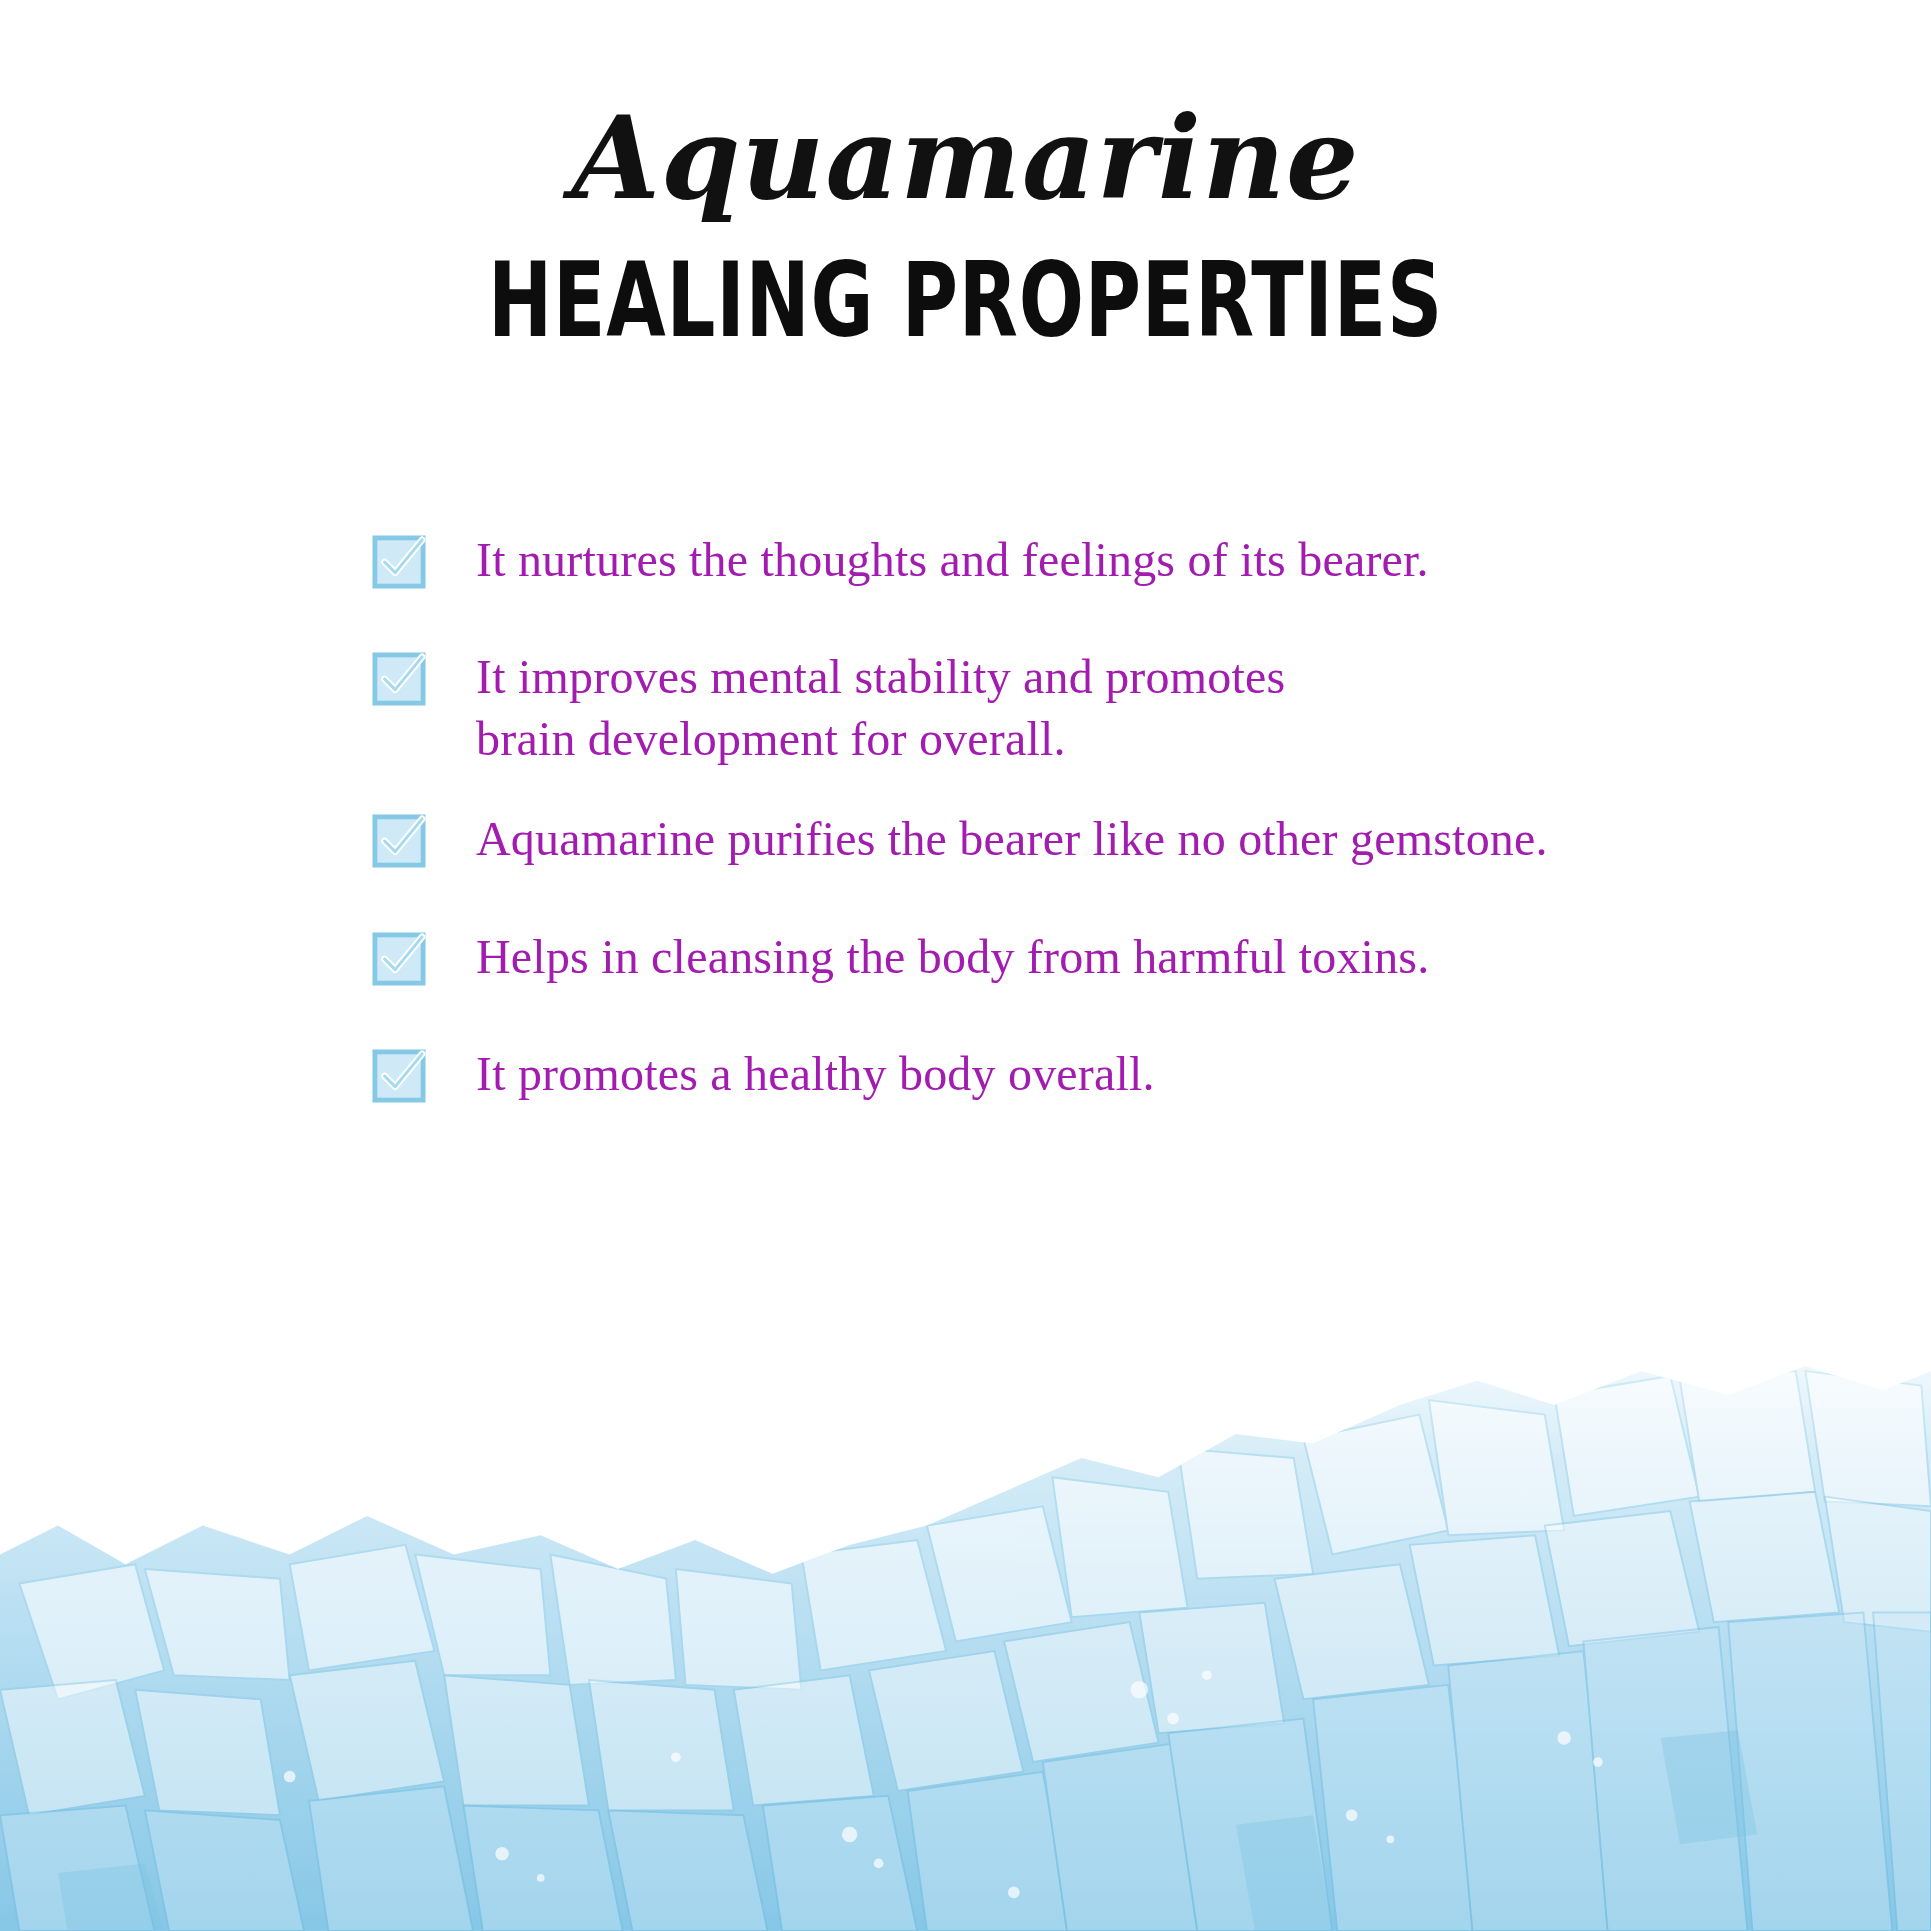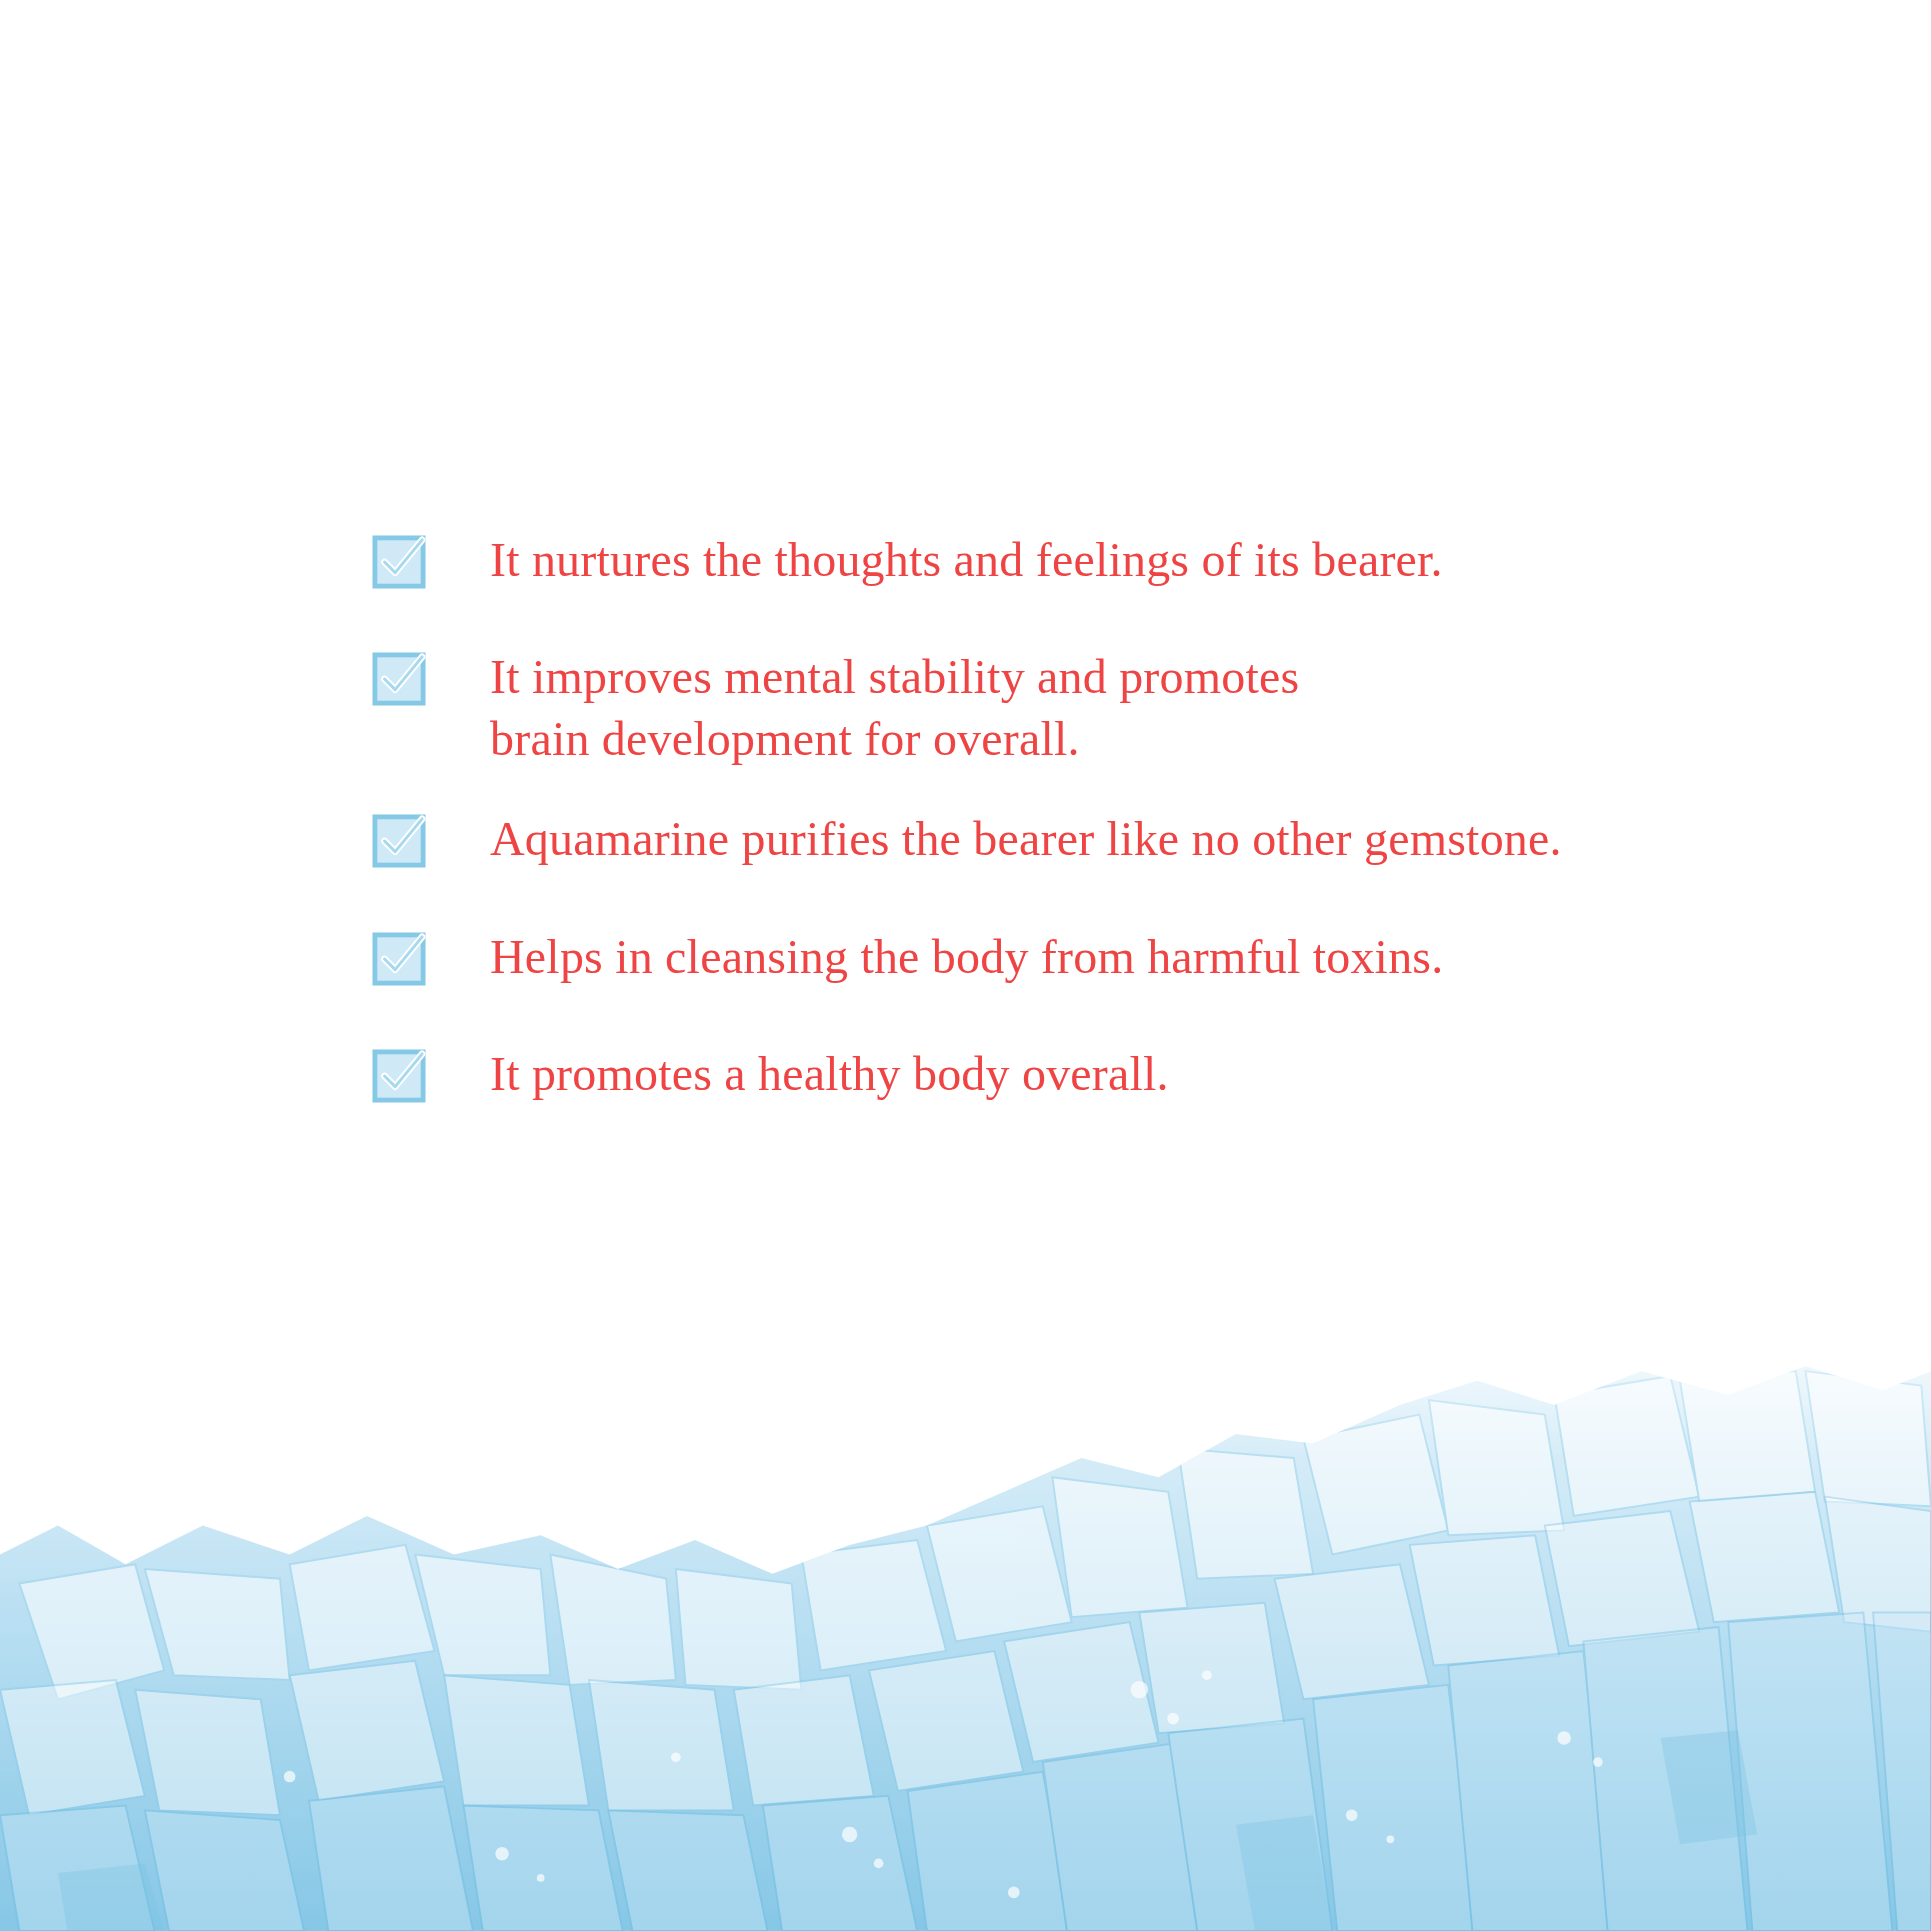--- a/index.html
+++ b/index.html
@@ -68,25 +68,25 @@
     height: 54px;
     position: relative;
     margin-top: 5.8px;
   }
   .checkbox svg {
     display: block;
     width: 54px;
     height: 54px;
   }
   .item-text {
-    margin-left: 64px;
+    margin-left: 50px;
     font-family: "Liberation Serif", serif;
     font-size: 48px;
     line-height: 1.28;
-    color: #ef4444;
+    color: #a21caf;
     white-space: pre-line;
     letter-spacing: 0.2px;
   }
 
   
   .ice-band {
     position: absolute;
     left: 0;
     bottom: 0;
     width: 1931px;
@@ -97,20 +97,24 @@
     display: block;
     width: 1931px;
     height: 695px;
   }
 </style>
 </head>
 <body>
 
 <div id="page">
 
+  <div class="header">
+    <div class="title-script">Aquamarine</div>
+    <div class="title-main">HEALING PROPERTIES</div>
+  </div>
 
   <div class="list">
 
     <div class="list-item">
       <span class="checkbox">
         <svg viewBox="0 0 56 56">
           <rect x="3" y="3" width="50" height="50" fill="#cfe9f7" stroke="#86c9e6" stroke-width="5"></rect>
           <path d="M13 28 L24 39 L52 5" fill="none" stroke="#ffffff" stroke-width="7" stroke-linecap="round" stroke-linejoin="round"></path>
           <path d="M13 28 L24 39 L52 5" fill="none" stroke="#a6d9ee" stroke-width="3" stroke-linecap="round" stroke-linejoin="round"></path>
         </svg>

